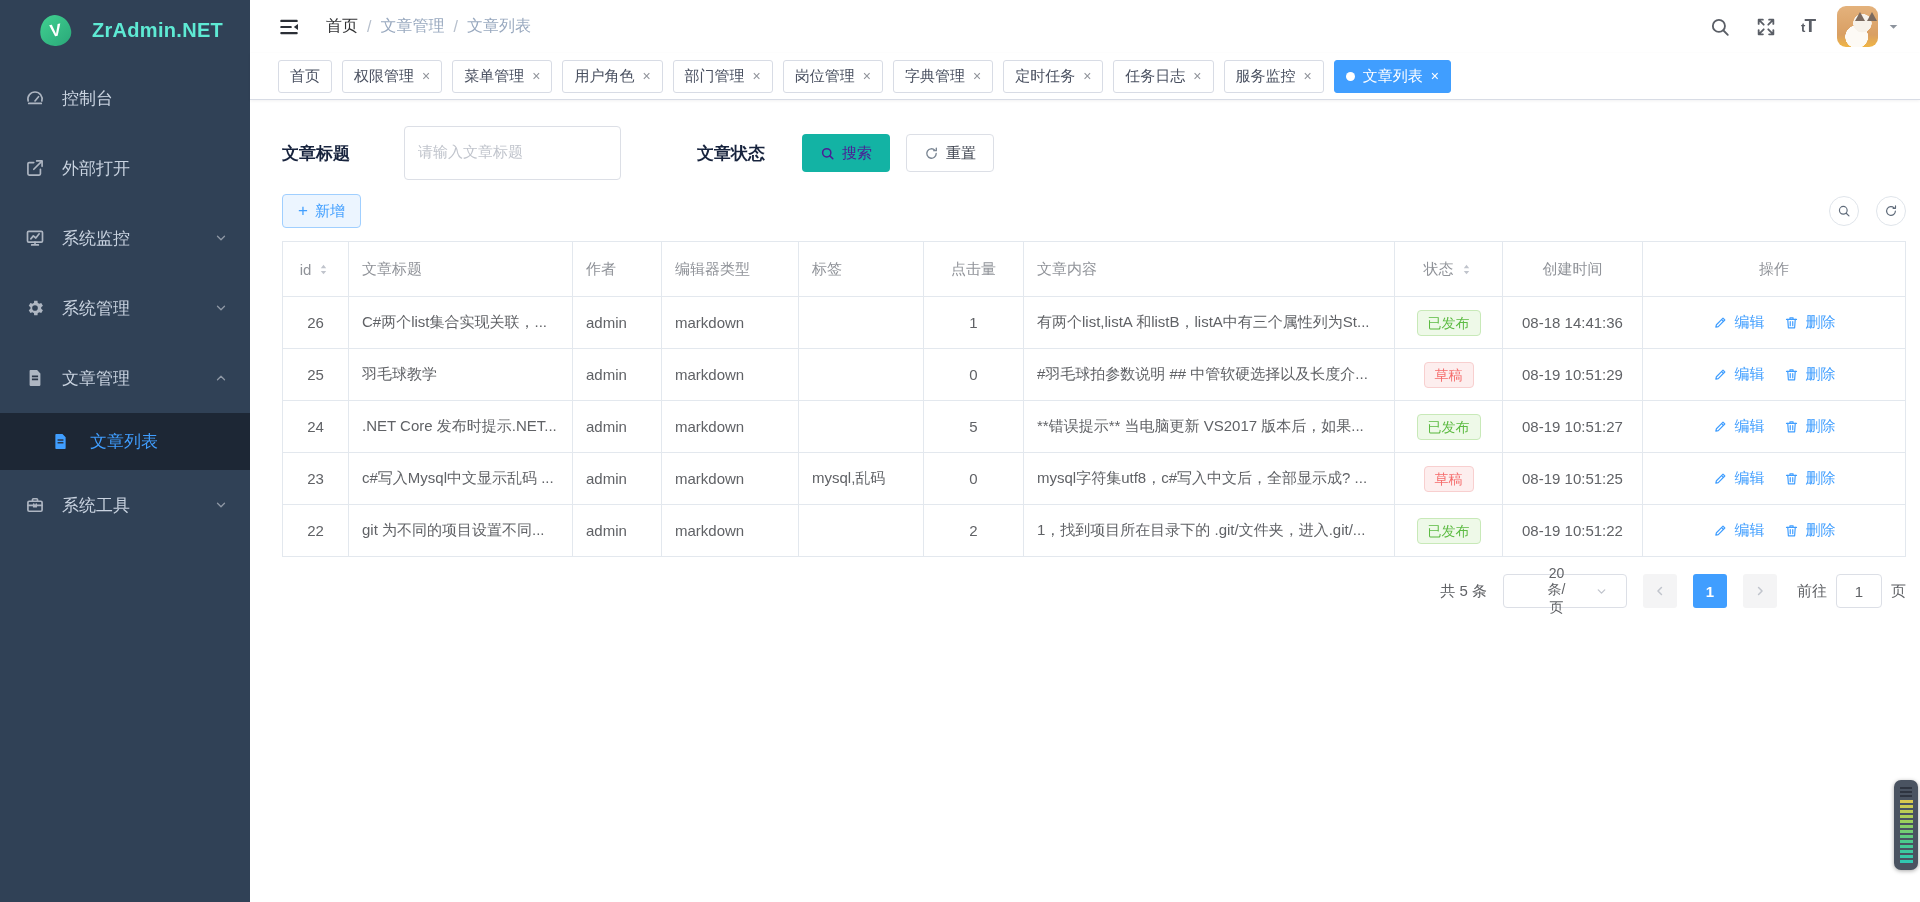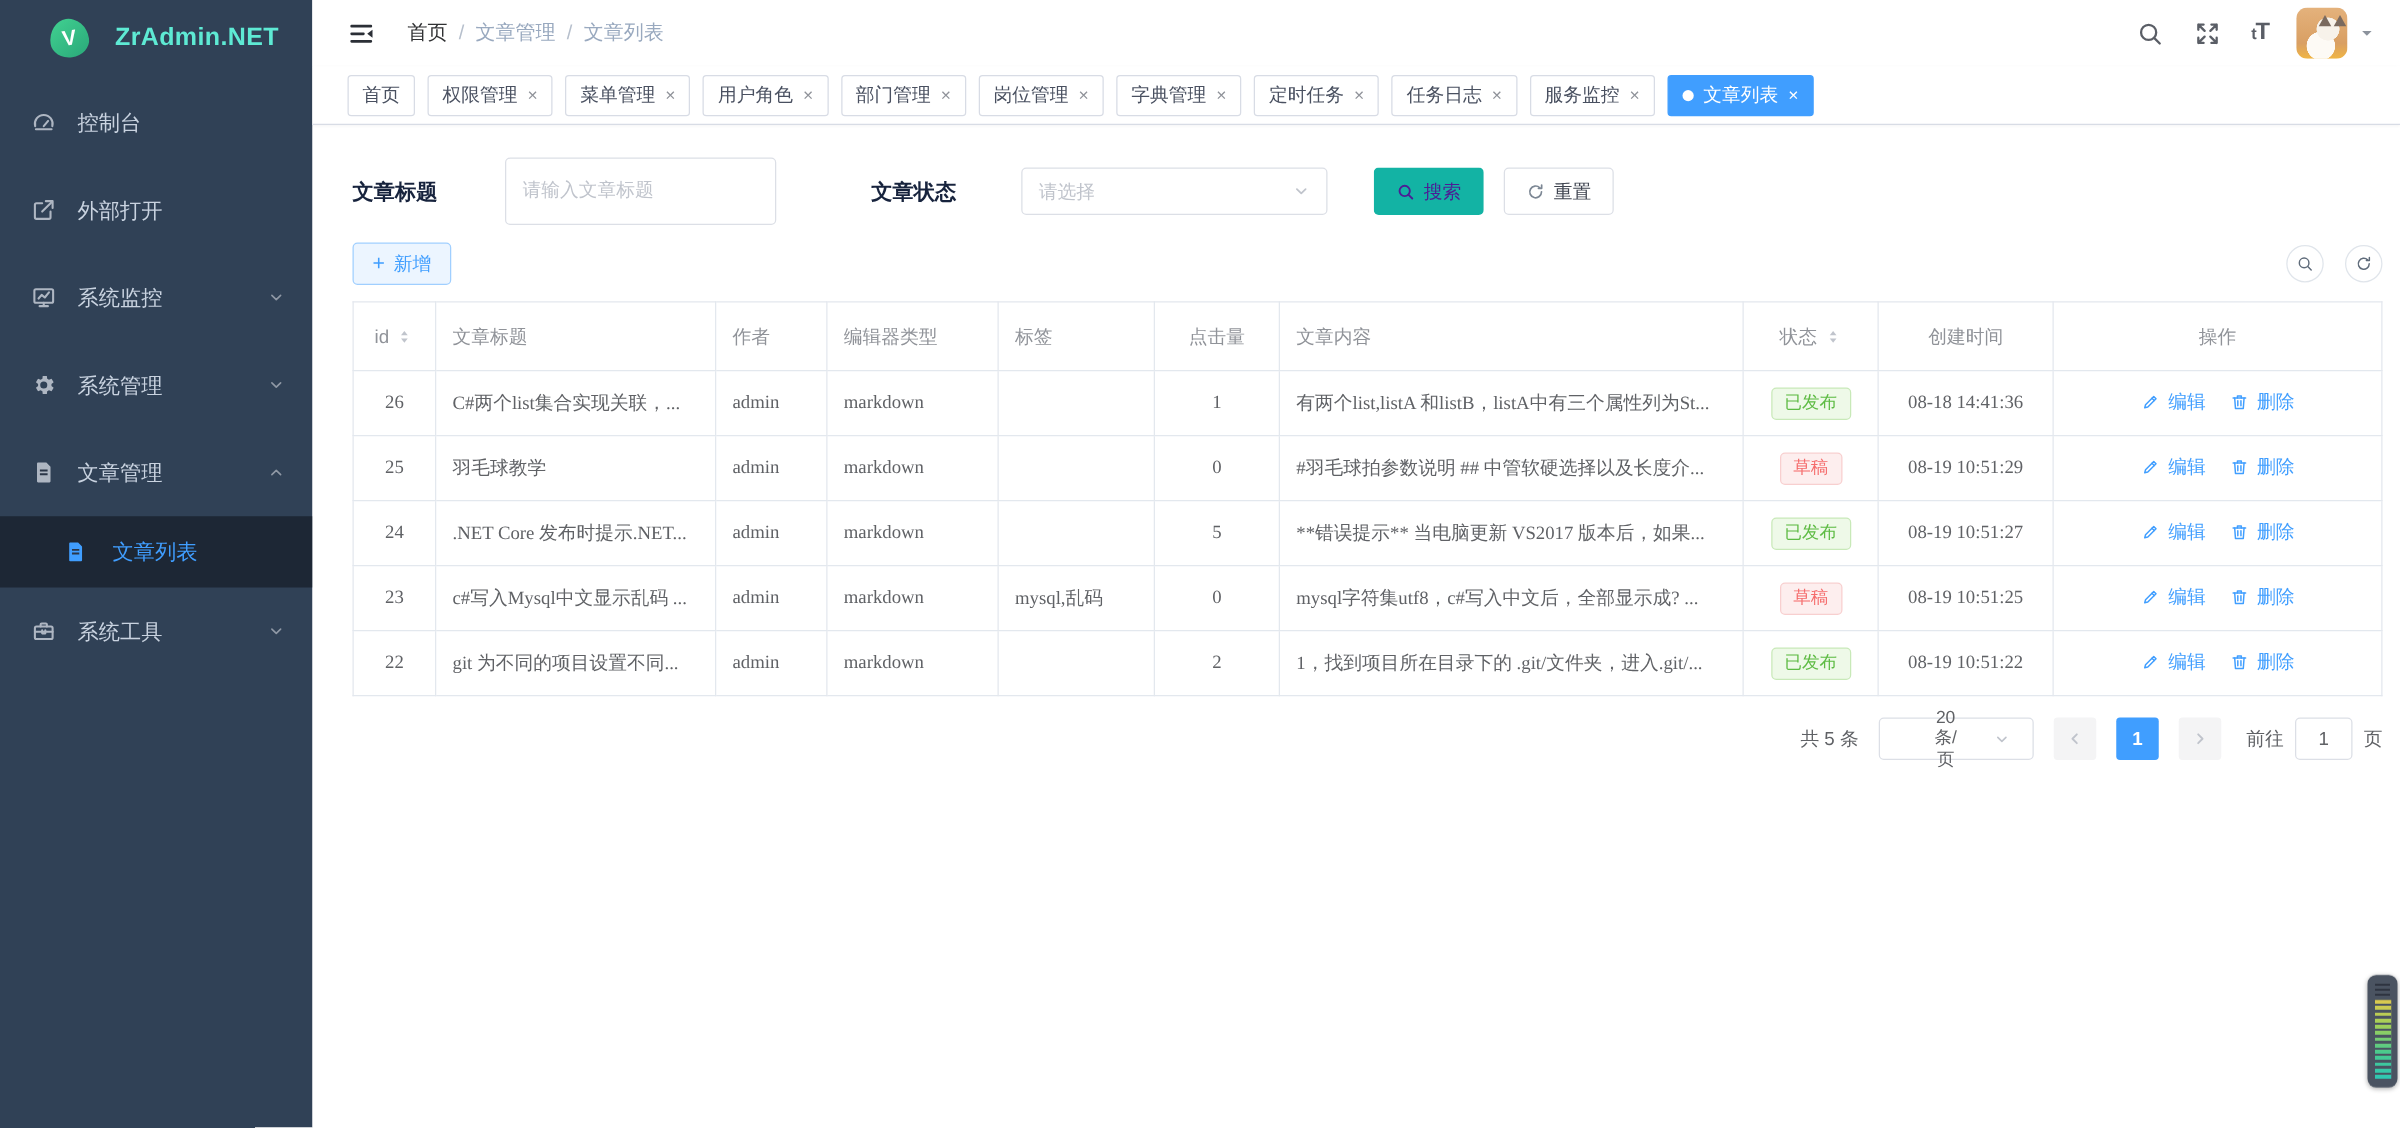--- a/index.html
+++ b/index.html
@@ -94,21 +94,21 @@
   .circle-btn { width:30px; height:30px; border-radius:50%; border:1px solid #e0e5eb; background:#fff;
     color:#5f6b7a; display:flex; align-items:center; justify-content:center; cursor:pointer; }
   .circle-btn svg { width:14px; height:14px; }
 
   
   .table-wrap { margin-top:13px; }
   table { width:100%; border-collapse:collapse; table-layout:fixed; }
   th, td { border:1px solid #e3e8ee; font-weight:normal; font-size:15px; overflow:hidden;
     white-space:nowrap; text-overflow:clip; }
   th { height:55px; color:#909399; font-weight:500; background:#fff; padding:0 13px; }
-  td { height:52px; color:#606266; padding:0 13px; background:#fff;font-family:Liberation Serif, serif; }
+  td { height:52px; color:#606266; padding:0 13px; background:#fff; }
   .al-left { text-align:left; } .al-center { text-align:center; }
   .th-wrap { display:inline-flex; align-items:center; gap:5px; }
   .sort-ico { width:15px; height:15px; display:inline-flex; }
   .sort-ico svg { width:15px; height:15px; }
   col.col-id{width:66px} col.col-title{width:224px} col.col-author{width:89px}
   col.col-editor{width:137px} col.col-tags{width:125px} col.col-hits{width:100px}
   col.col-content{width:371px} col.col-status{width:108px} col.col-created{width:140px}
   .badge { display:inline-block; height:26px; line-height:24px; padding:0 10px; border-radius:4px;
     font-size:14px; border:1px solid transparent; }
   .badge.success { background:#eef9e8; border-color:#c8e9b8; color:#5dbb43; }
@@ -345,28 +345,20 @@
      <span>文章列表</span>
      <span class="tag-close">×</span>
    </span>
       </div>
 
     <div class="content">
       <div class="filter-row">
         <span class="f-label">文章标题</span>
         <input class="f-input" placeholder="请输入文章标题" style="">
         <span class="f-label lbl2">文章状态</span>
-        <div class="f-select">
-          <span class="sel-text">请选择</span>
-          <span class="sel-arrow">
-            <svg viewBox="0 0 24 24" fill="none" stroke="currentColor" stroke-width="2.4" stroke-linecap="round" stroke-linejoin="round">
-                <polyline points="6,9 12,15 18,9"></polyline>
-              </svg>
-          </span>
-        </div>
         <button class="btn btn-search">
           <svg viewBox="0 0 24 24" fill="none" stroke="currentColor" stroke-width="2.4" stroke-linecap="round">
               <circle cx="10.8" cy="10.8" r="6.6"></circle>
               <path d="M15.8 15.8l4.7 4.7"></path>
             </svg>
           <span>搜索</span>
         </button>
         <button class="btn btn-reset">
           <svg viewBox="0 0 24 24" fill="none" stroke="currentColor" stroke-width="2.2" stroke-linecap="round" stroke-linejoin="round">
               <path d="M19.5 12a7.5 7.5 0 1 1-2.2-5.3"></path>

